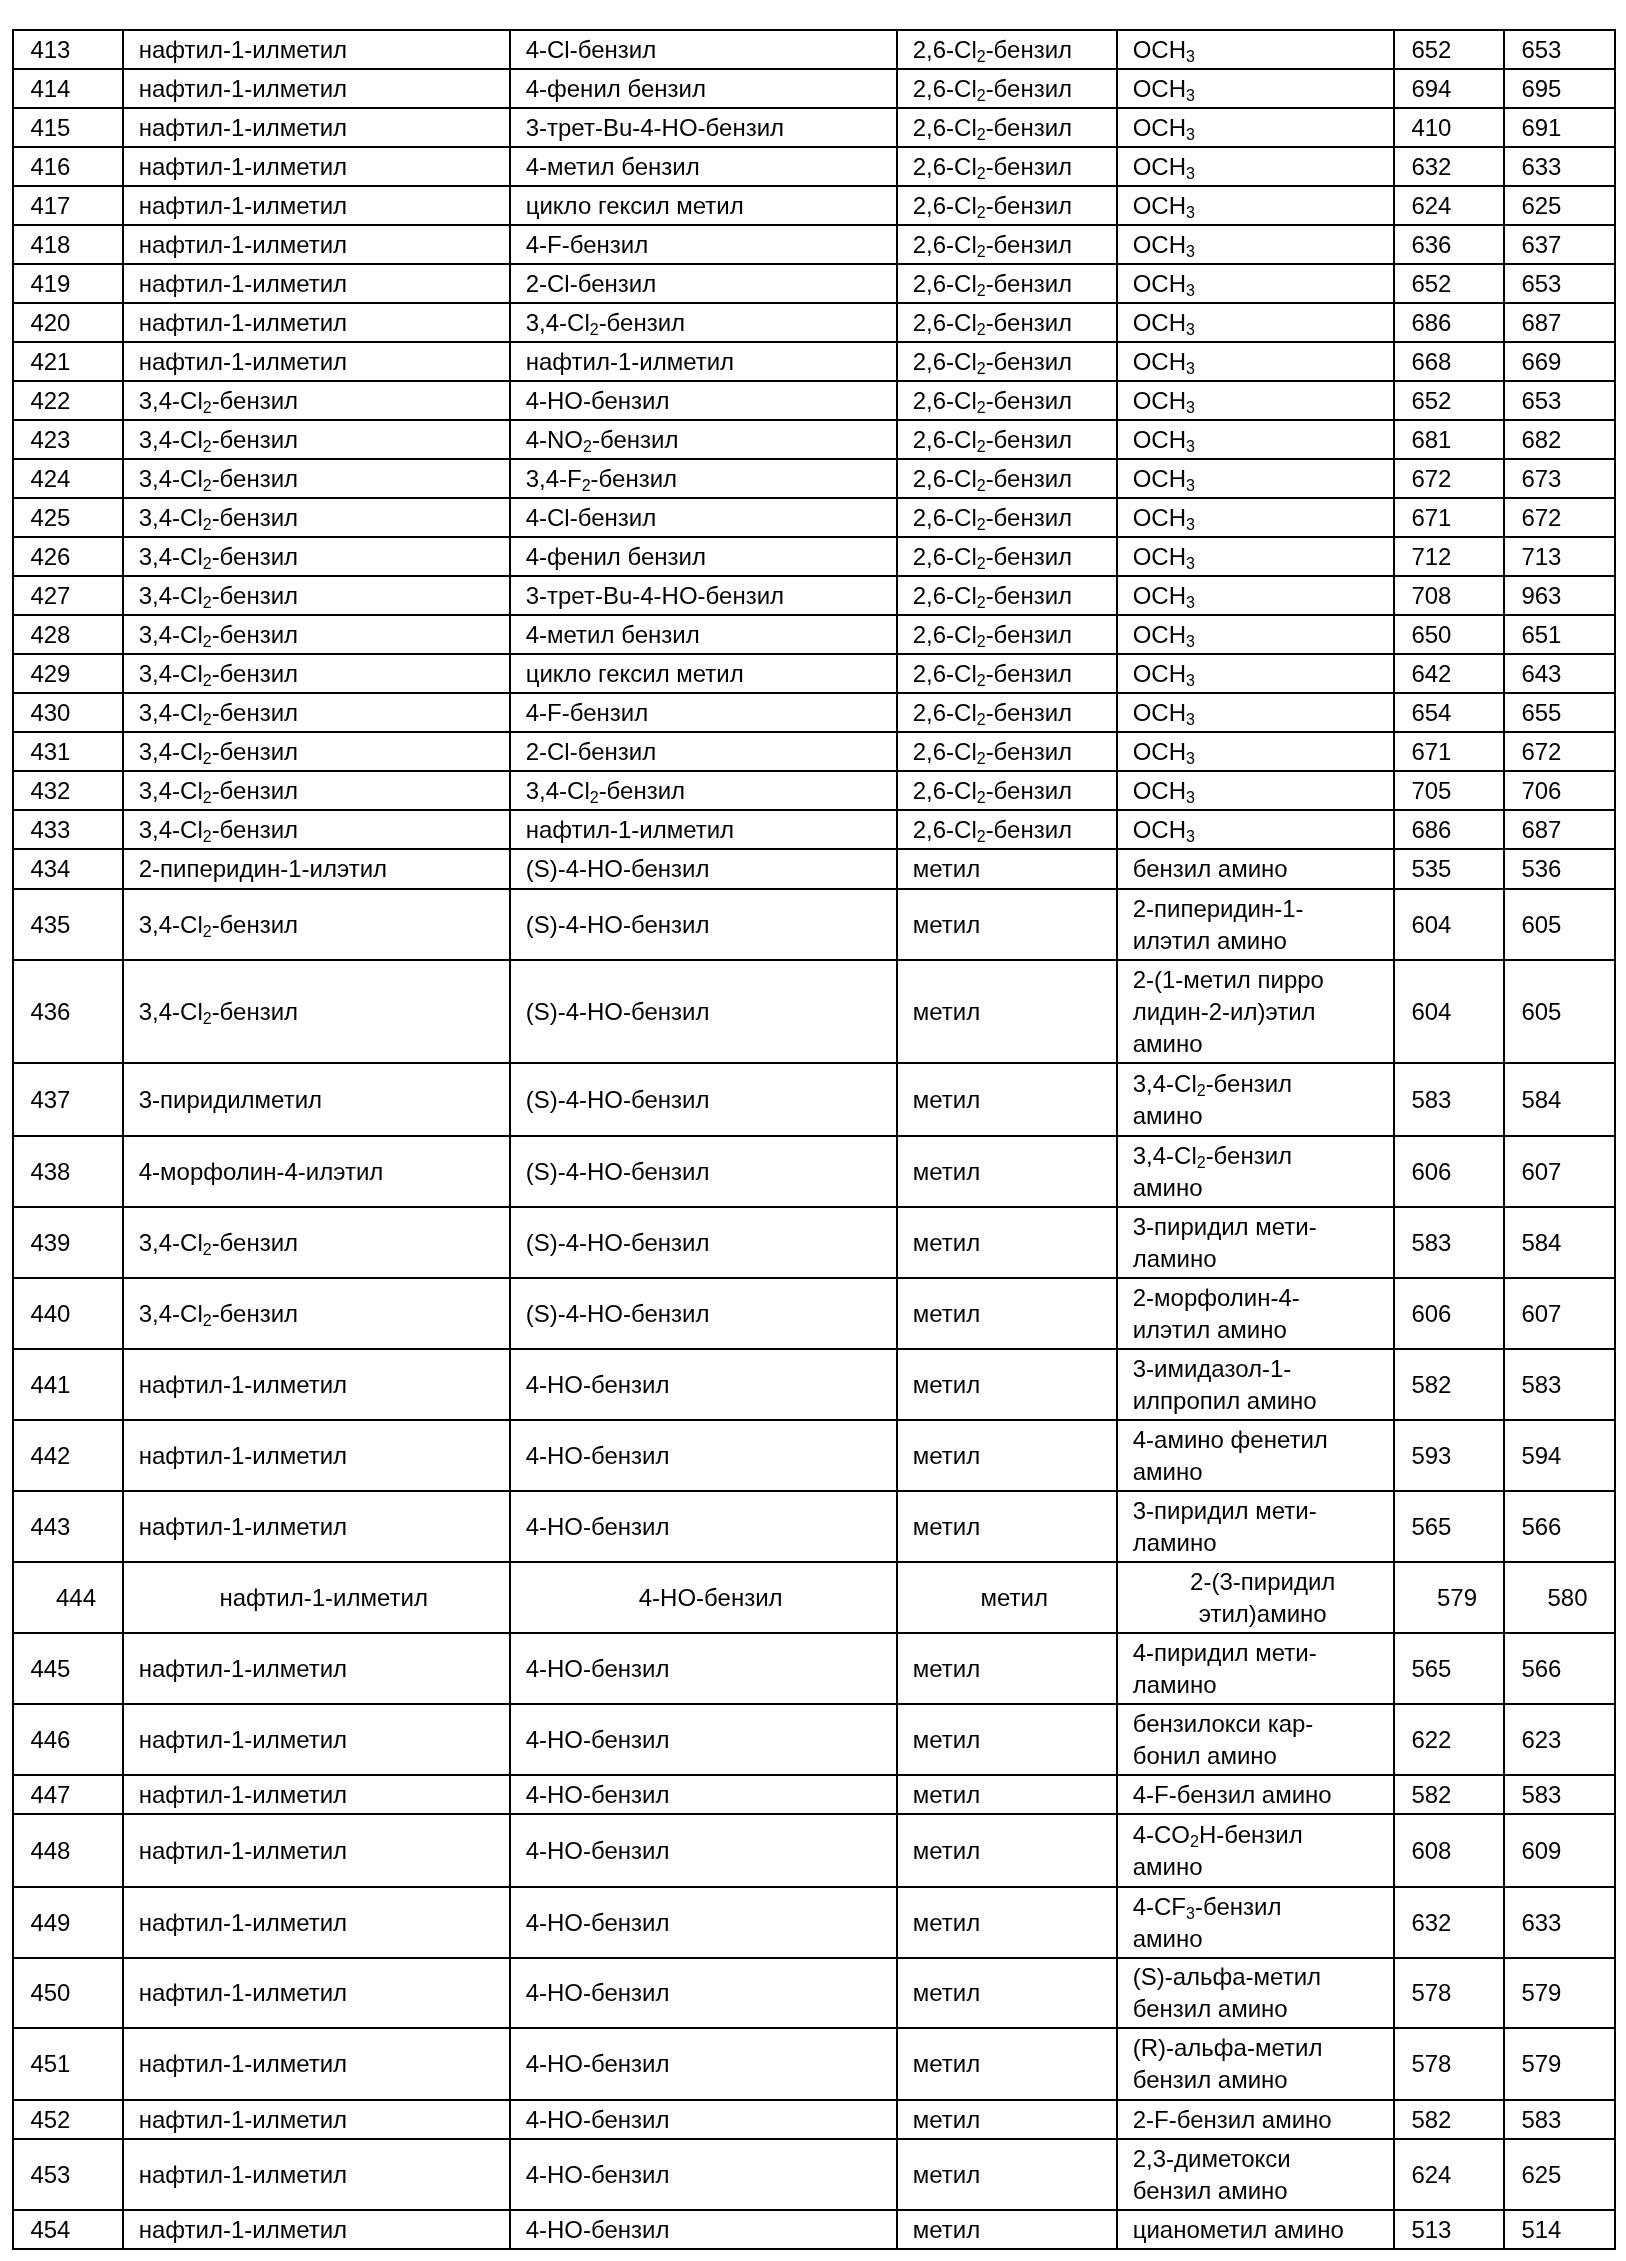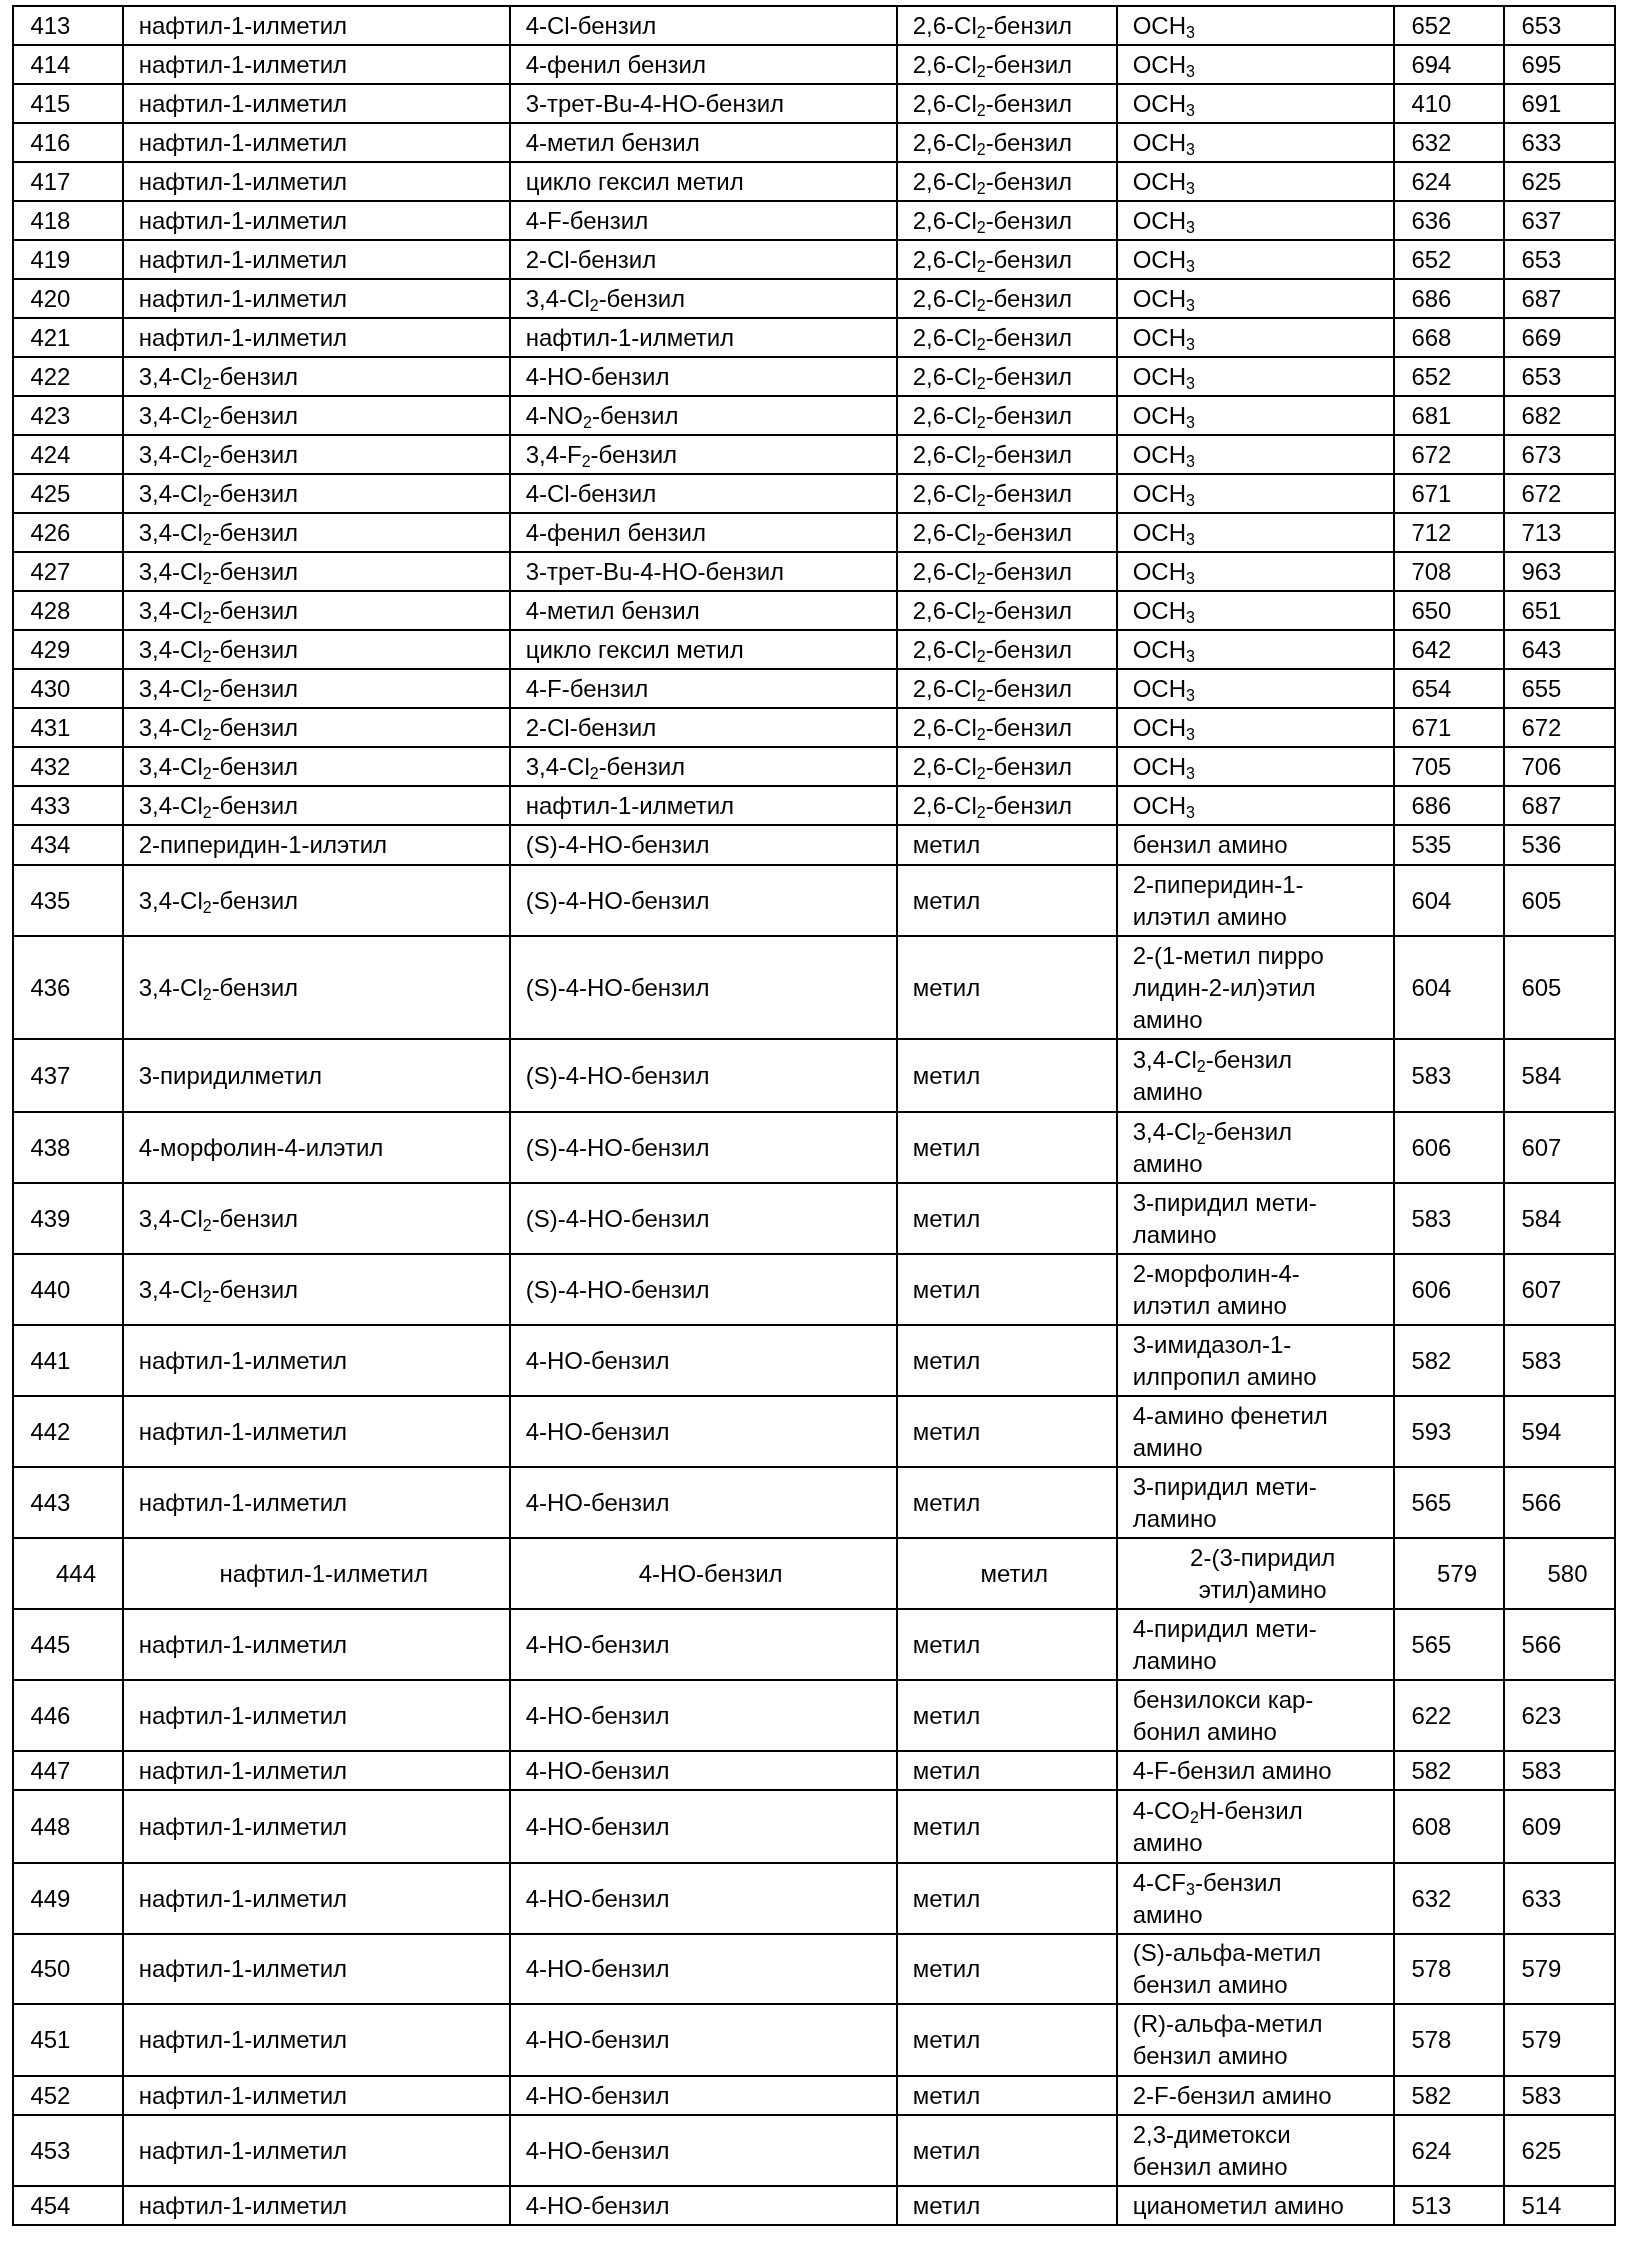--- a/index.html
+++ b/index.html
@@ -1,18 +1,18 @@
 <!DOCTYPE html>
 <html style="font-size:13.4px"><head>
 <meta charset="utf-8">
 <style>
   html, body { margin: 0; padding: 0; background: #ffffff; }
   body { width: 1627px; height: 2261px; position: relative; overflow: hidden;
          font-family: "Liberation Sans", "DejaVu Sans", sans-serif; color: #000; }
-  #tbl { position: absolute; left: 11.7px; top: 5px; width: 1603px;
+  #tbl { position: absolute; left: 11.7px; top: 29px; width: 1603px;
          border-collapse: collapse; table-layout: fixed; }
   #tbl td { border: 2.5px solid #000; padding: 0 0 0 15px; font-size: 24px;
             line-height: 32px; vertical-align: middle; overflow: hidden;
             white-space: normal; }
   #tbl td.num { padding-left: 16.7px; }
   #tbl sub { font-size: 16px; line-height: 0; vertical-align: -4.2px; }
   col.c0 { width: 110px; } col.c1 { width: 387px; } col.c2 { width: 387px; }
   col.c3 { width: 220px; } col.c4 { width: 277px; } col.c5 { width: 110px; }
   col.c6 { width: 111px; }
 </style>

